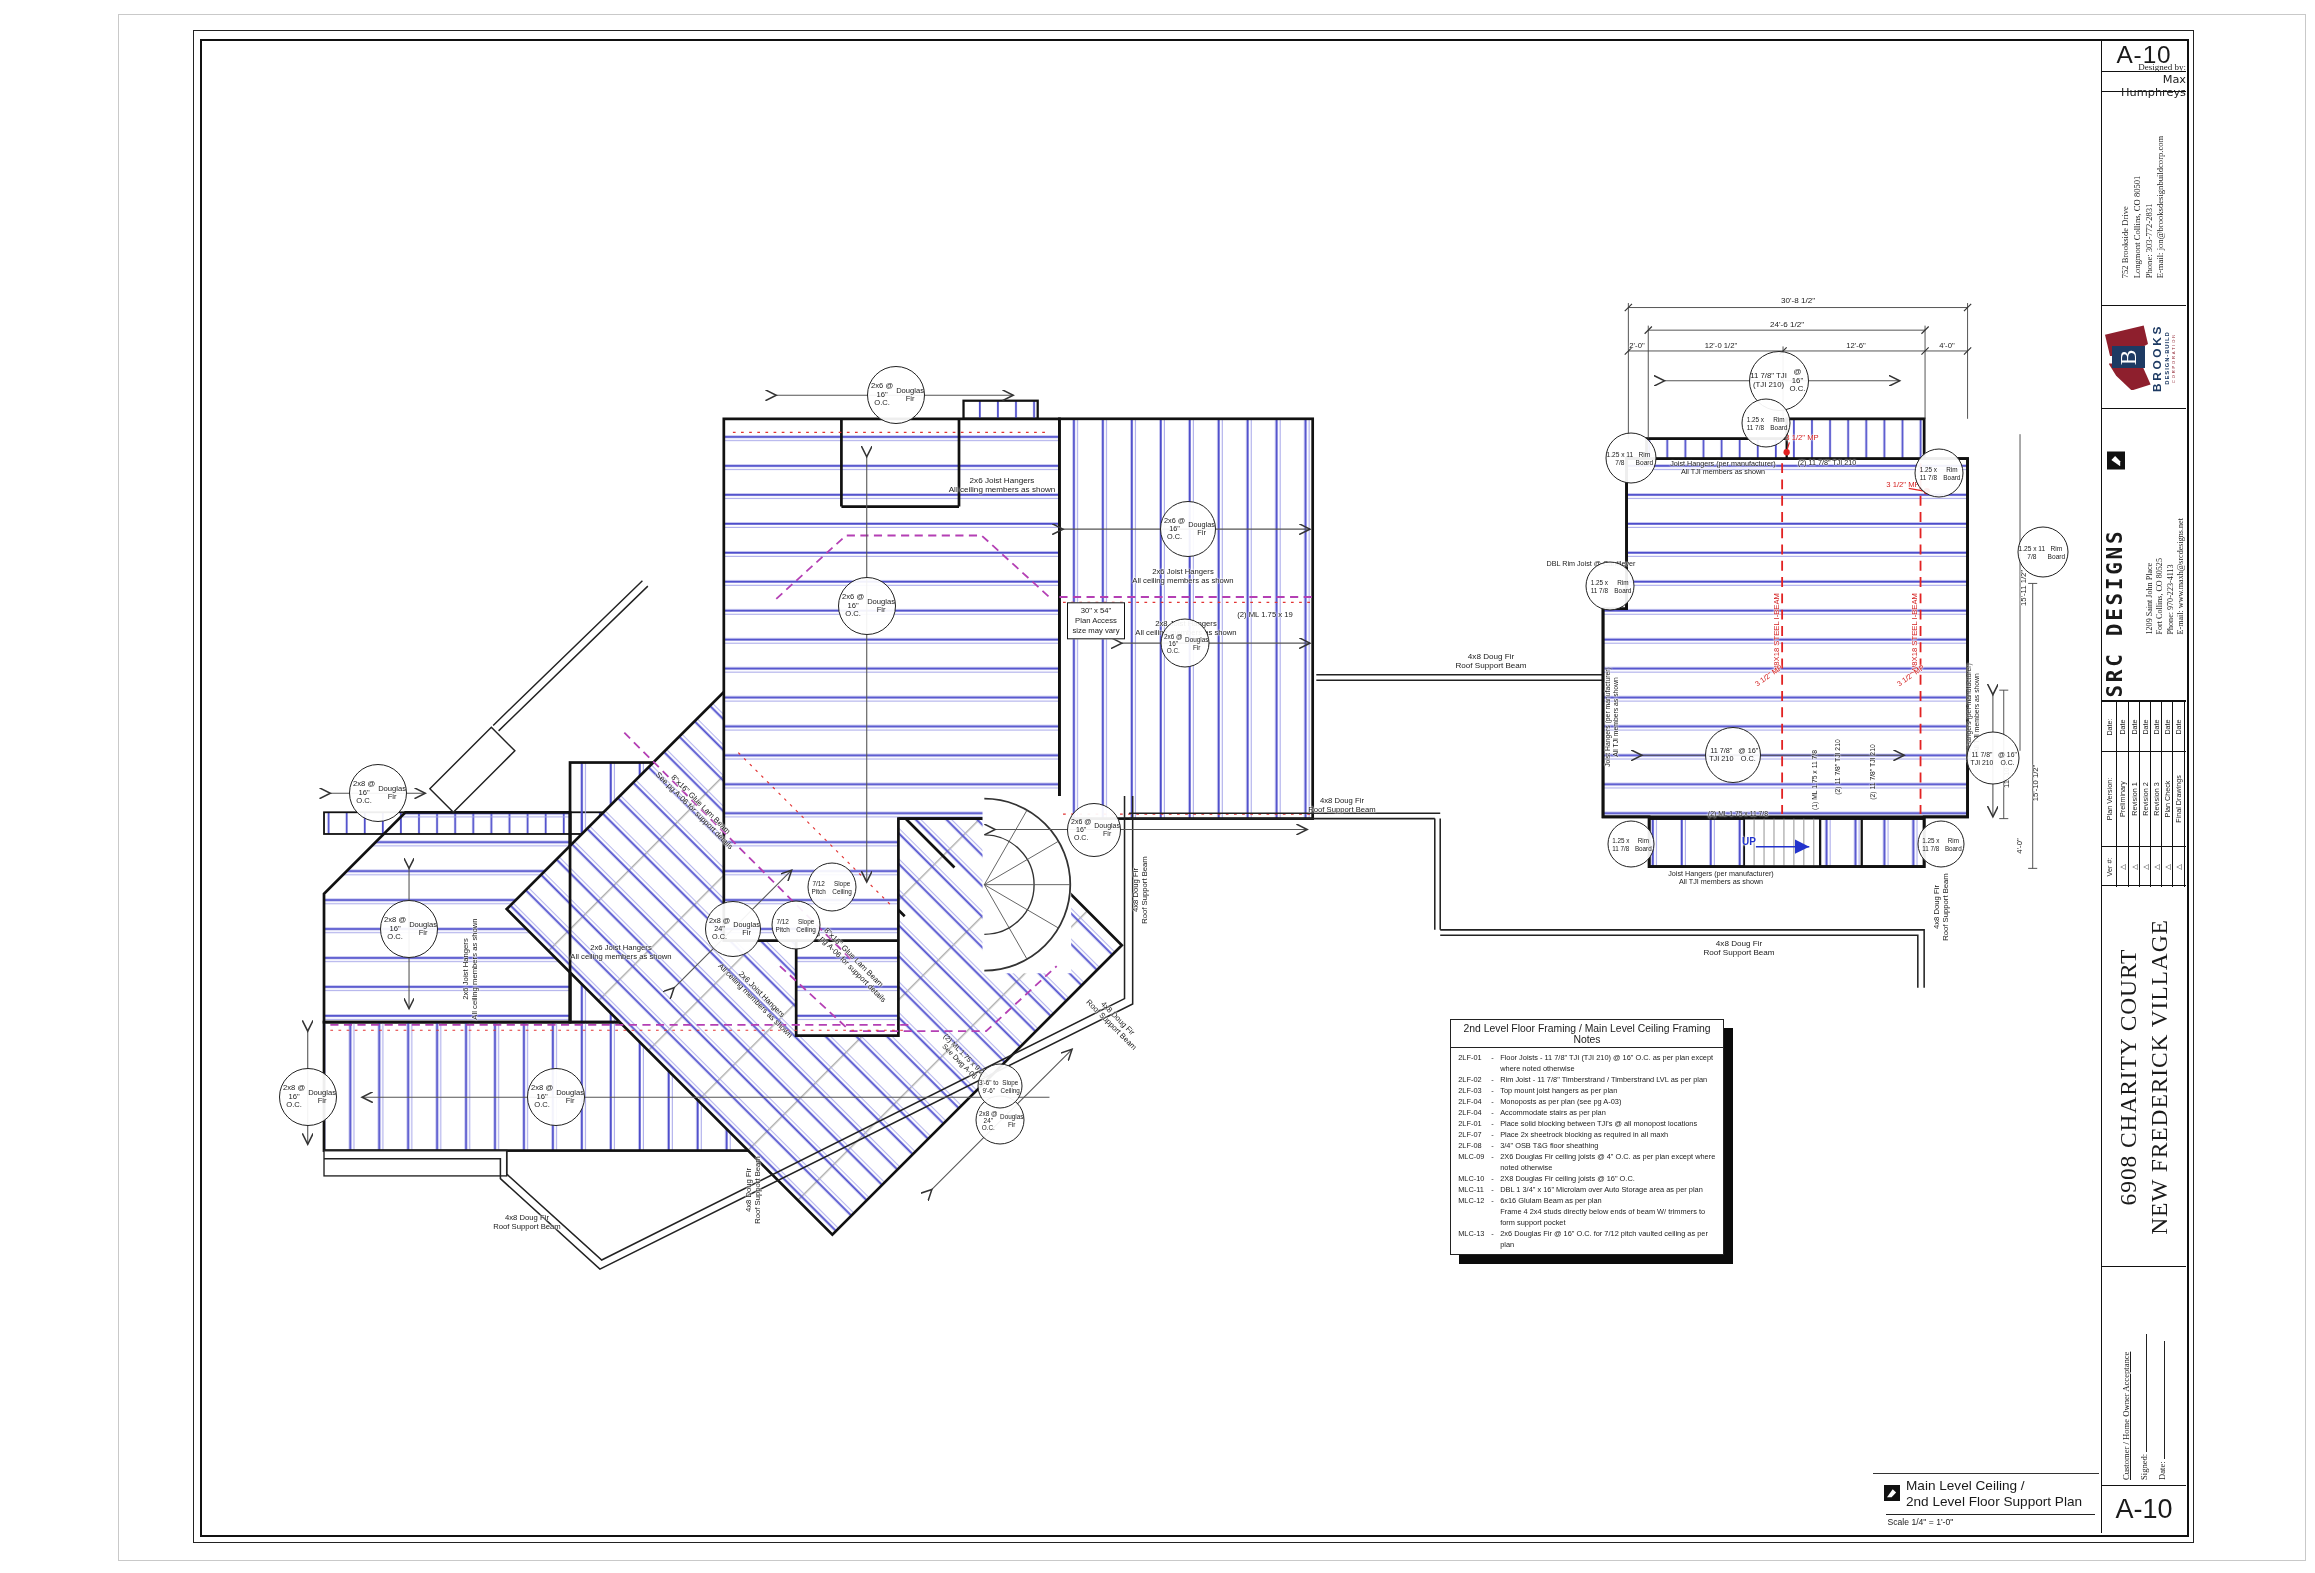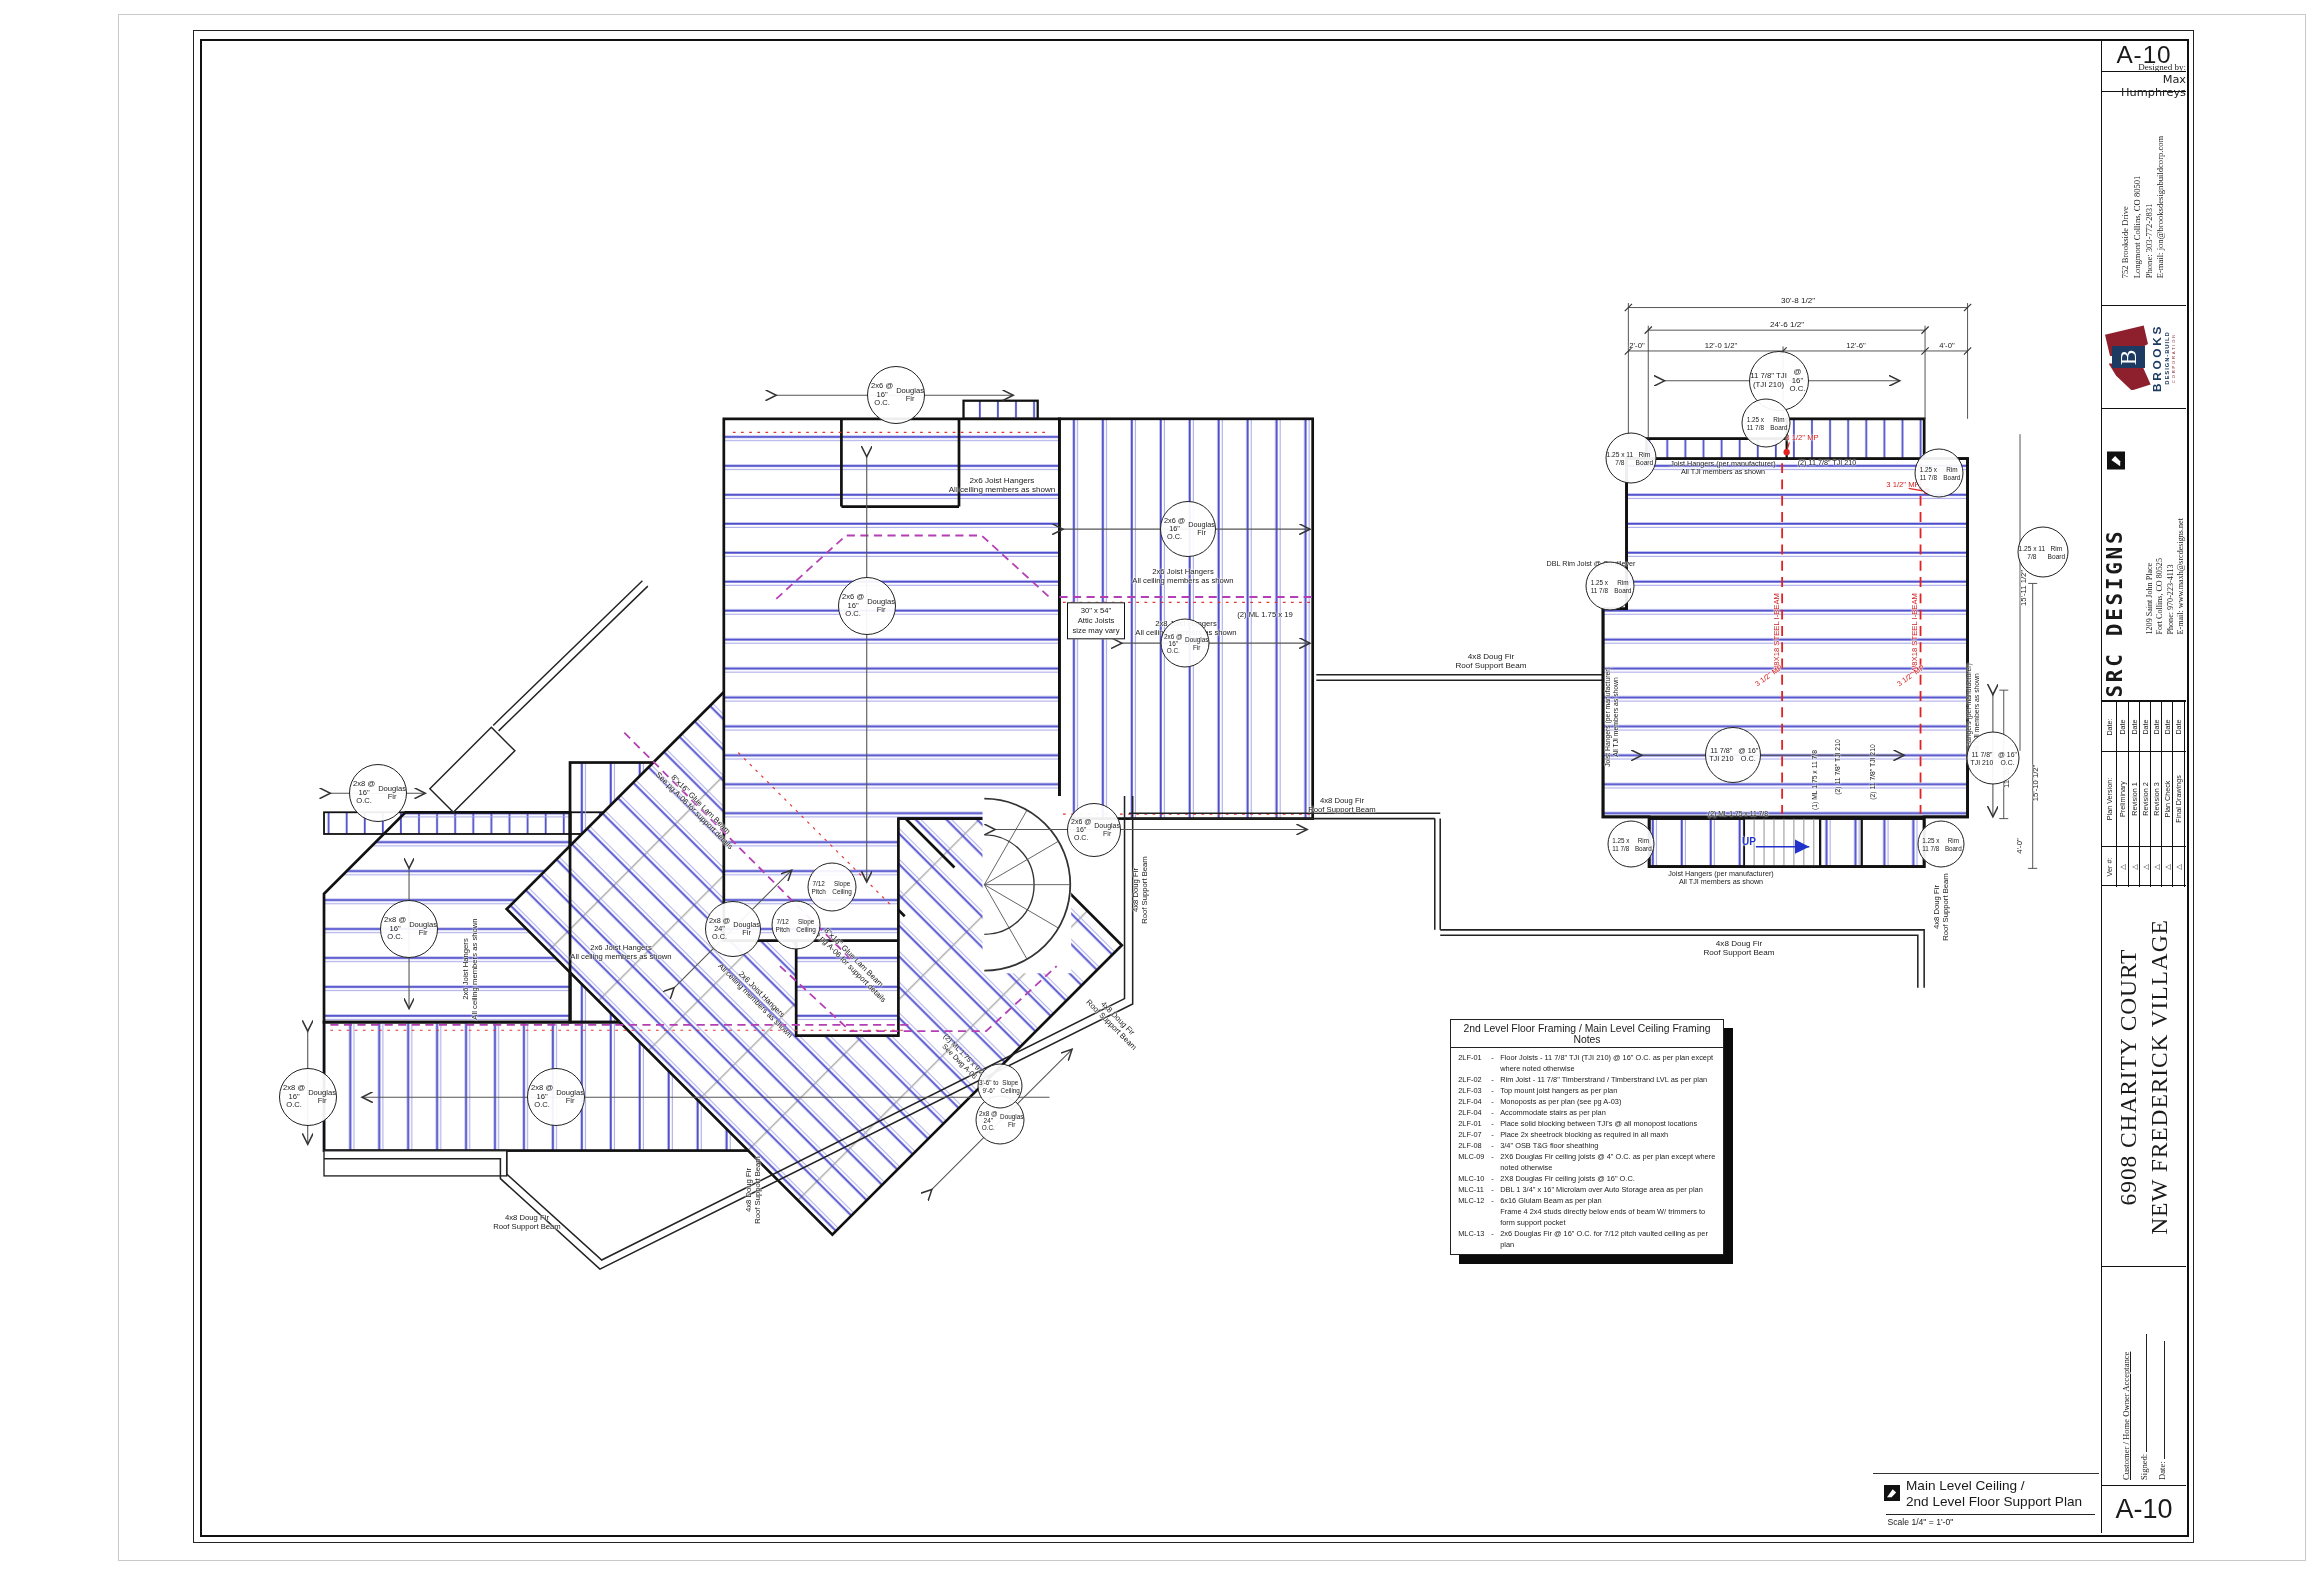--- a/index.html
+++ b/index.html
@@ -690,18 +690,18 @@
       <div>11'-10 1/2"</div>
     </div>
     <div class="plabel" style="left: 2036px; top: 783px; font-size: 7.7px; color: rgb(26, 26, 26); transform: translate(-50%, -50%) rotate(-90deg);">
       <div>15'-10 1/2"</div>
     </div>
     <div class="plabel" style="left: 2020px; top: 846px; font-size: 7.7px; color: rgb(26, 26, 26); transform: translate(-50%, -50%) rotate(-90deg);">
       <div>4'-0"</div>
     </div>
     <div id="attic-box" style="left: 1096px; top: 621px;">
       <div>30" x 54"</div>
-      <div>Attic Joists</div>
+      <div>Plan Access</div>
       <div>size may vary</div>
     </div>
     <div class="plabel" style="left: 1749px; top: 842px; font-size: 10px; color: rgb(34, 51, 204); font-weight: bold;">UP</div>
   </div>
 
 
 </body></html>

